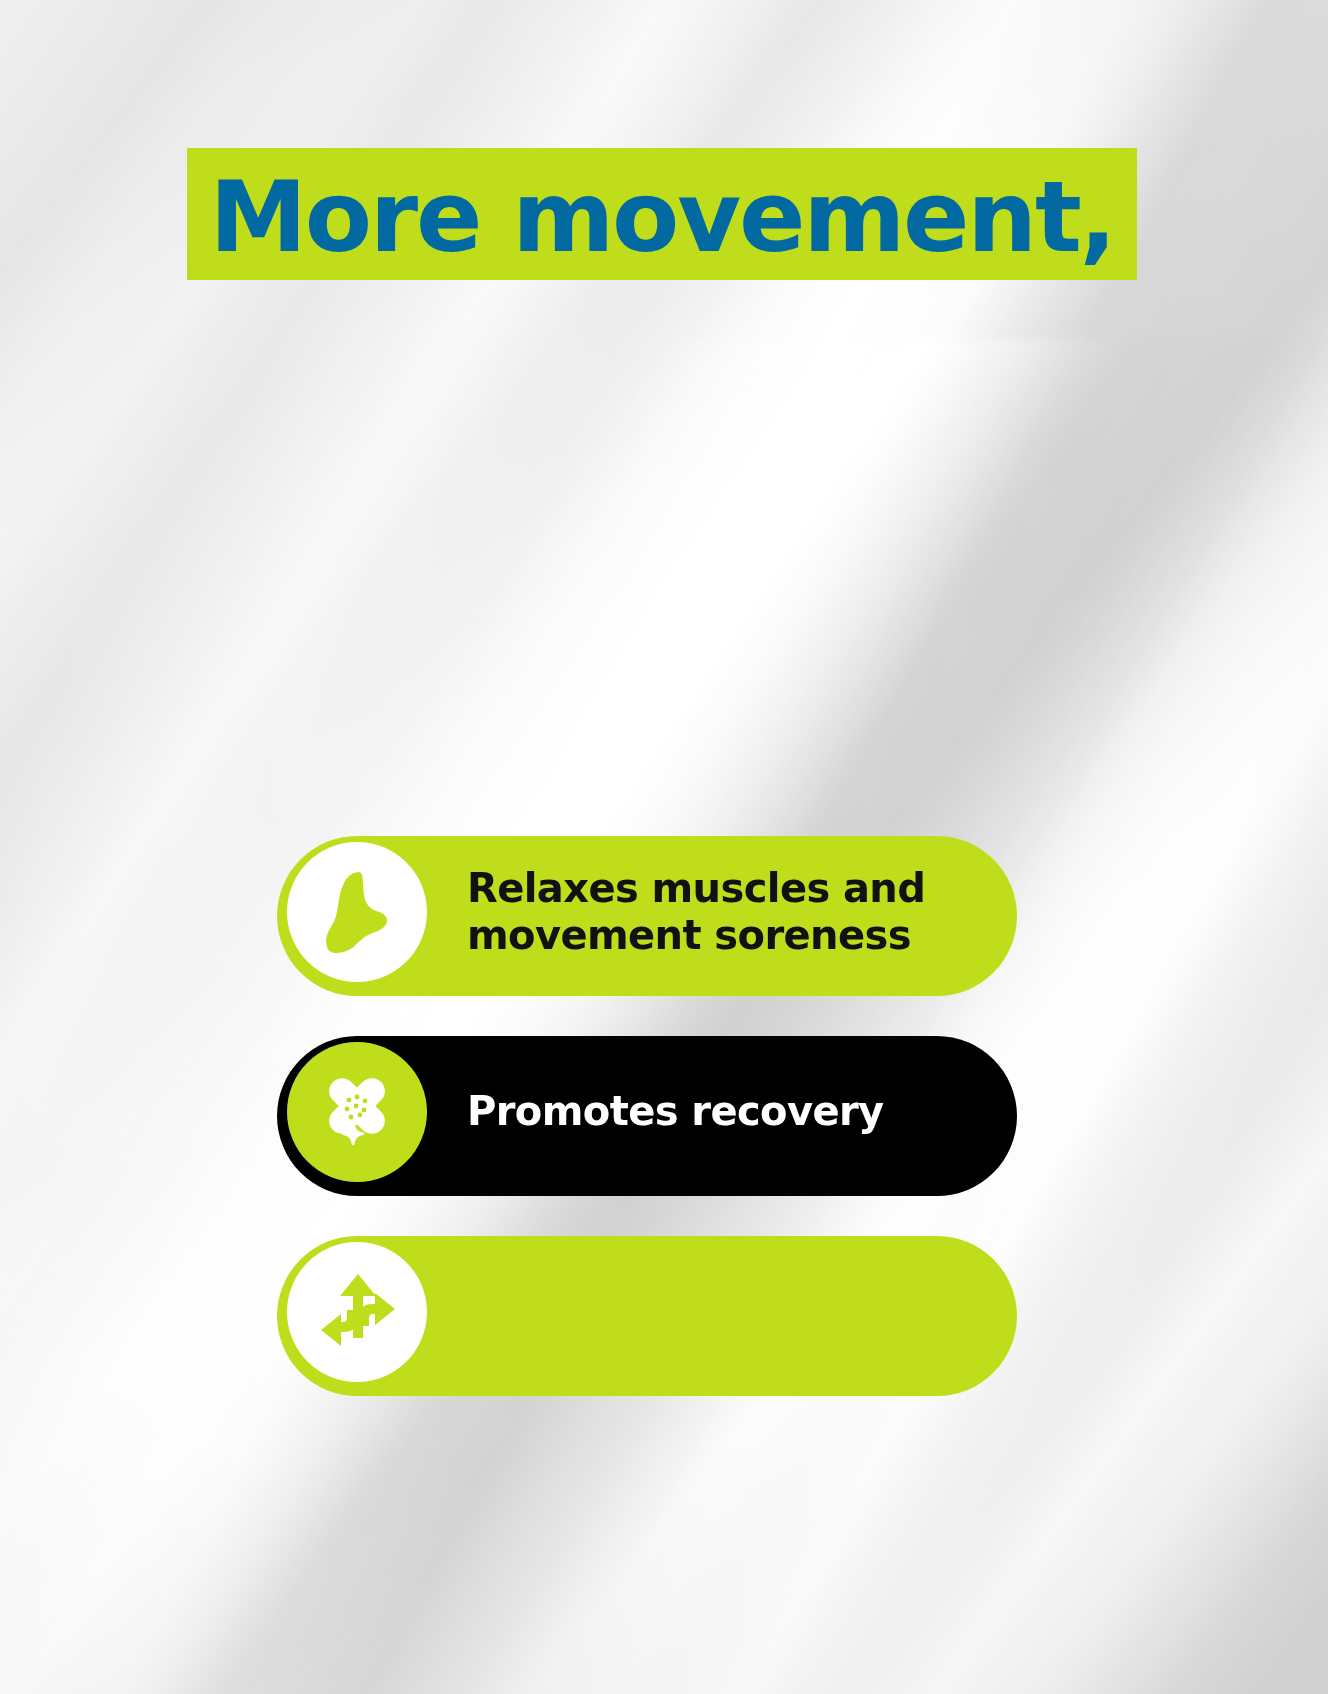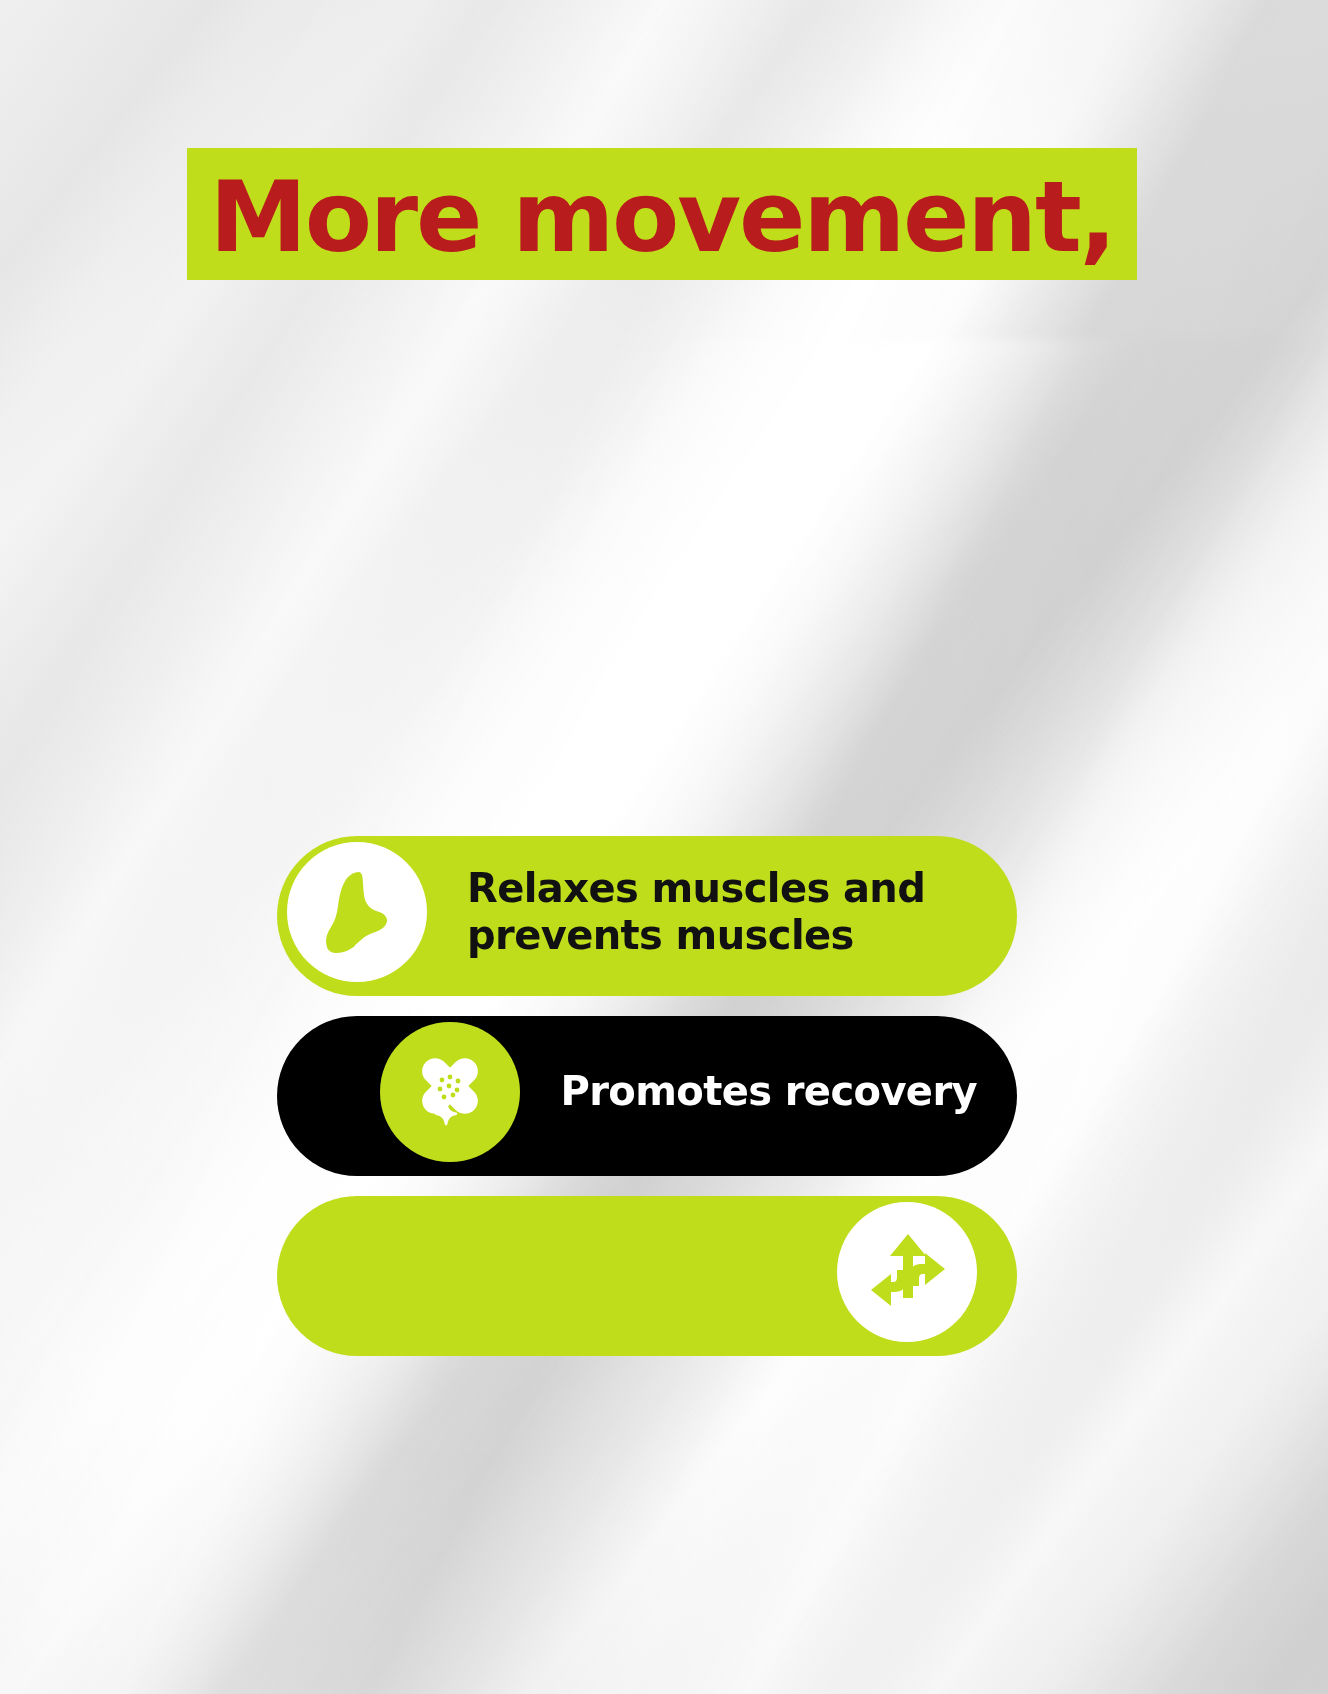--- a/index.html
+++ b/index.html
@@ -98,21 +98,21 @@
     text-align:center;
     z-index:5;
   }
   .hl-line{
     display:block;
     font-family:"DejaVu Sans", sans-serif;
     font-weight:700;
     font-size:98px;
     line-height:1.14;
     letter-spacing:-2.2px;
-    color:#b91c1c;
+    color:#0369a1;
   }
   .hl-line-1{
     display:inline-block;
     background:#c0dd1c;
     padding:14px 22px 6px 22px;
     margin-left:-4px;
   }
   .hl-line-2{
     display:block;
     margin-top:4px;
@@ -126,21 +126,21 @@
     z-index:5;
   }
   .pill{
     position:relative;
     display:flex;
     align-items:center;
     border-radius:92px;
     min-height:160px;
     padding:0 40px 8px 0;
   }
-  .pill + .pill{ margin-top:20px;justify-content:flex-end; }
+  .pill + .pill{ margin-top:40px; }
   .pill-green{ background:#c0dd1c; width:740px; }
   .pill-dark { background:#000000;  width:740px; }
 
   .icon-circle{
     flex:0 0 auto;
     width:140px; height:140px;
     border-radius:50%;
     display:flex; align-items:center; justify-content:center;
     margin-left:10px;
   }
@@ -183,21 +183,21 @@
         <svg width="96" height="96" viewBox="0 0 96 96" aria-hidden="true">
           <g fill="#c0dd1c">
             <path d="M50 8c-6 0-11 4-14 9-4 7-6 16-7 25-1 8-3 15-7 21-3 5-5 9-5 14 0 7 6 11 14 11 5 0 9-2 13-5 5-4 9-9 15-12 6-3 12-4 16-8 3-3 4-7 2-10-2-4-7-5-12-7-6-3-9-8-10-15-1-9-1-17-2-20-1-2-2-3-3-3z"></path>
             <path d="M22 72c-3 3-5 7-4 11 1 4 5 6 10 6 6 0 12-3 18-7l-6-8c-5 3-9 5-13 5-3 0-5-3-5-7z"></path>
           </g>
           <path d="M57 46c-3.4 0-6 2.3-6.6 4.3-.6-2-3.2-4.3-6.6-4.3-4 0-7 3-7 7.1 0 6.3 8.3 11.6 12.1 14.4.8.6 1.9.6 2.7 0C55.4 64.7 64 59.4 64 53.1c0-4.1-3-7.1-7-7.1z" fill="#c0dd1c"></path>
         </svg>
       </div>
       <div class="pill-label label-dark">
         <span>Relaxes muscles and</span><br>
-        <span>prevents muscles</span>
+        <span>movement soreness</span>
       </div>
     </div>
 
     <div class="pill pill-dark">
       <div class="icon-circle icon-green">
         <svg width="96" height="96" viewBox="0 0 96 96" aria-hidden="true">
           <g fill="#ffffff">
             <g transform="rotate(-45 48 42)">
               <rect x="14" y="29" width="68" height="26" rx="13"></rect>
             </g>

